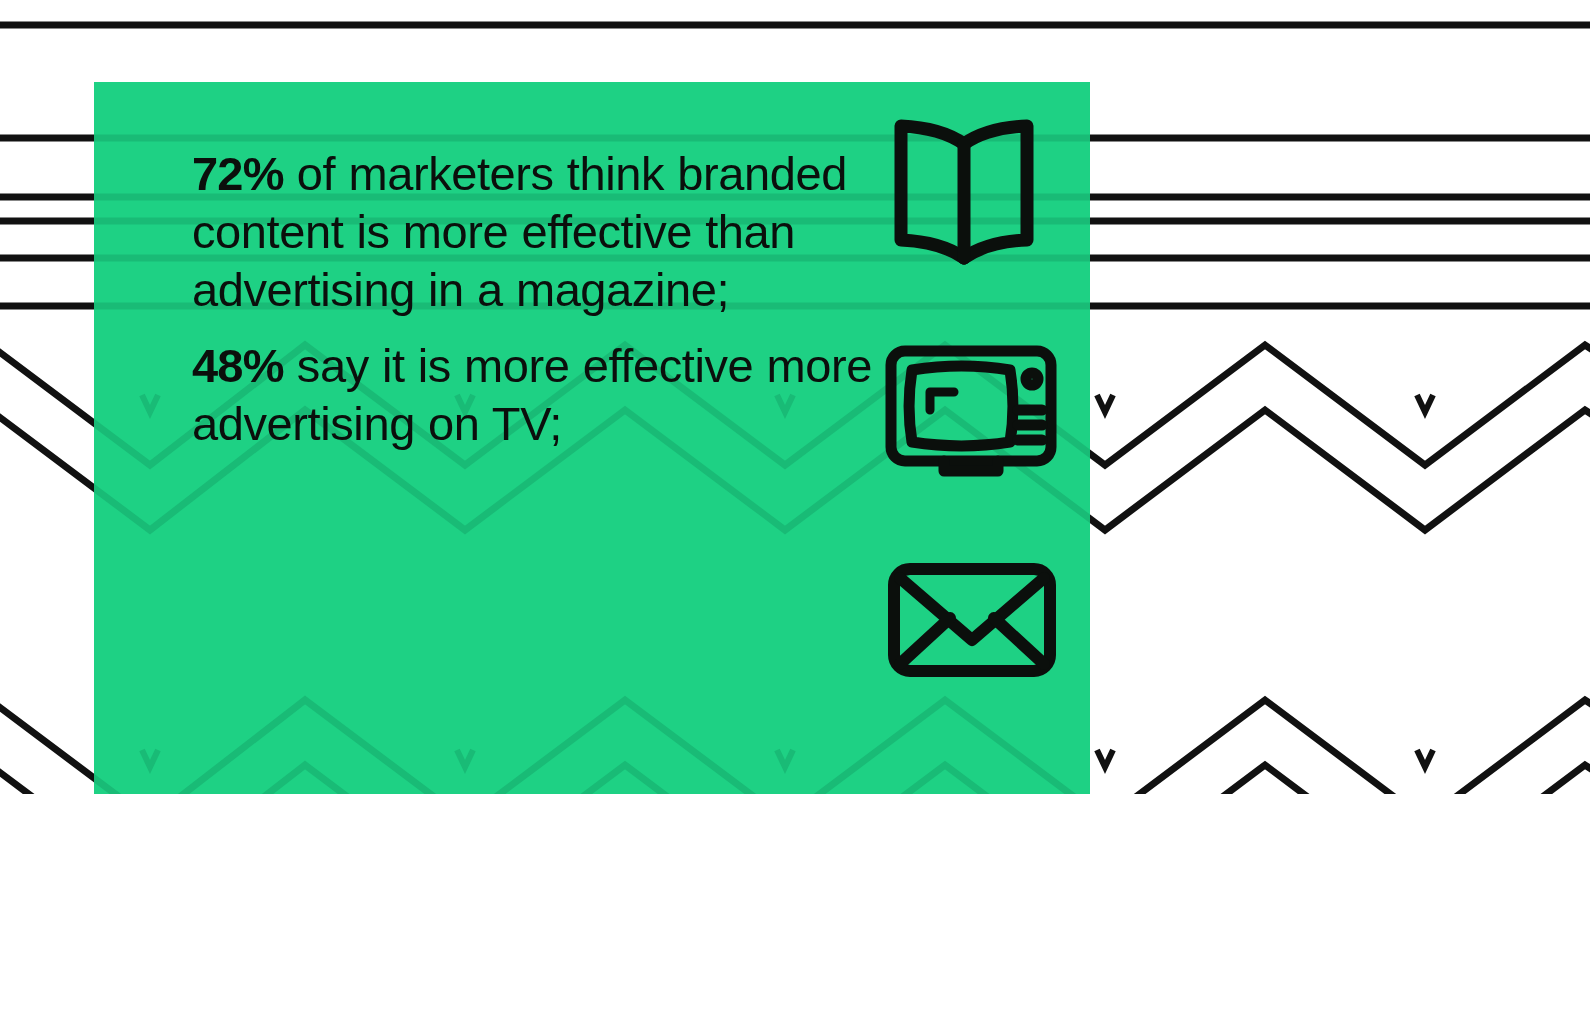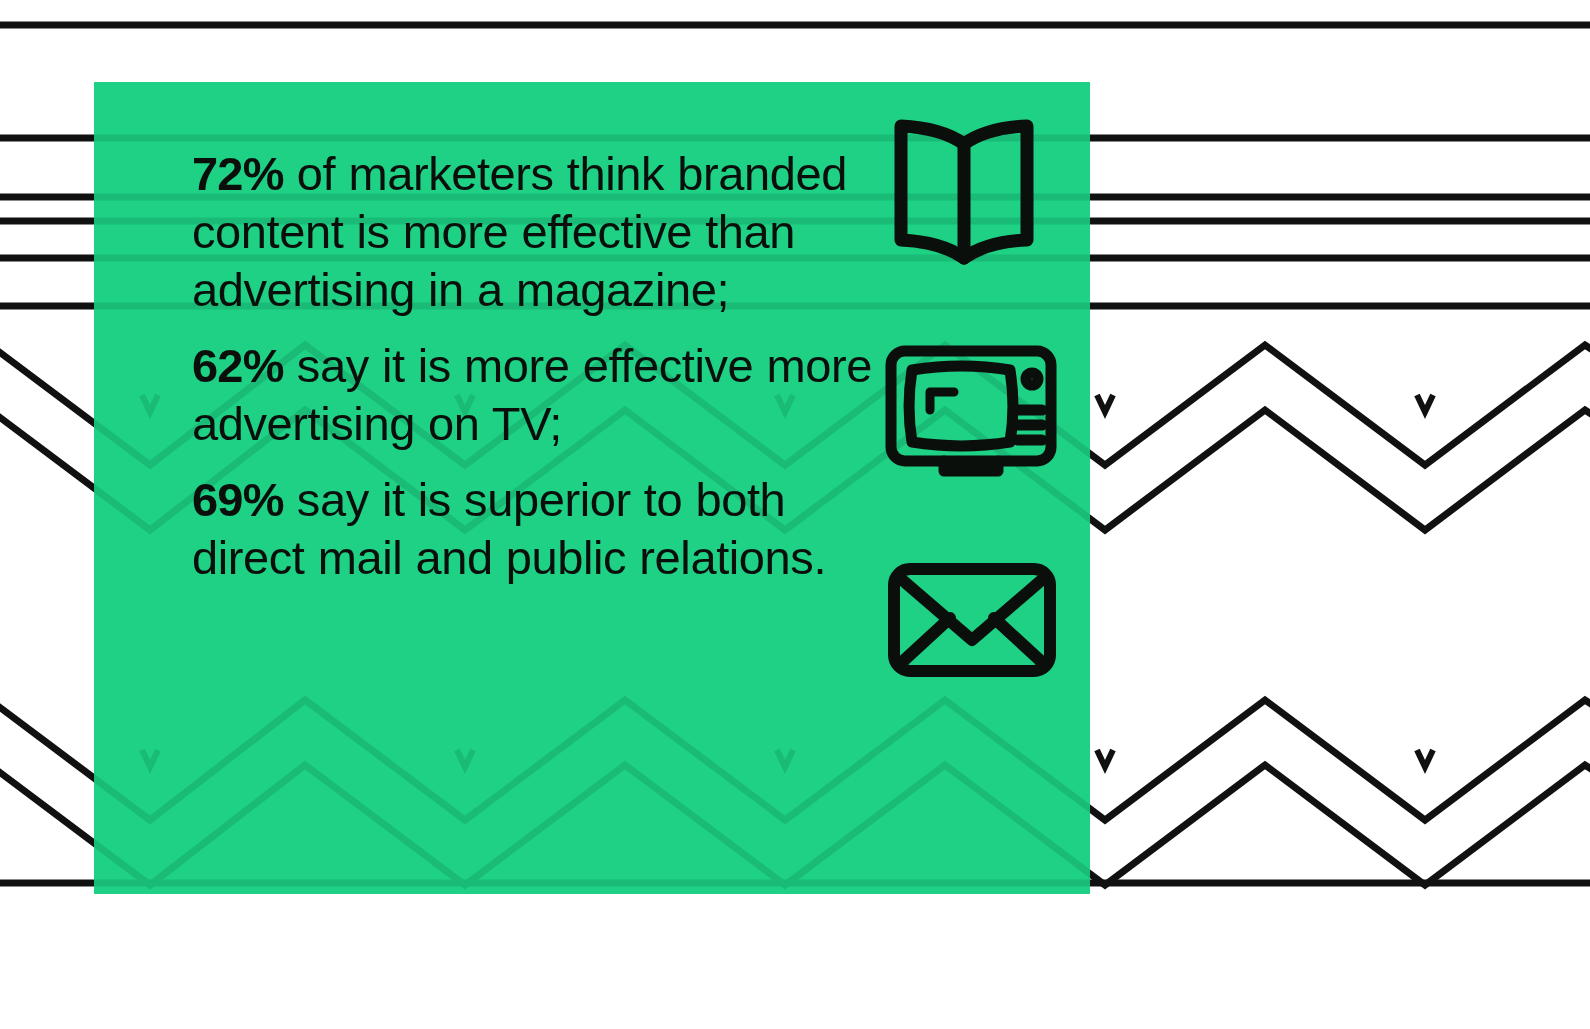--- a/index.html
+++ b/index.html
@@ -5,21 +5,21 @@
 <style>
   * { margin:0; padding:0; box-sizing:border-box; }
   html, body {
     width:1590px; height:1029px;
     background:#ffffff;
     font-family:"Liberation Sans", sans-serif;
     overflow:hidden;
   }
   #stage {
     position:relative;
-    width:1590px; height:894px;
+    width:1590px; height:794px;
     background:#ffffff;
     overflow:hidden;
   }
 
   
   #bg-pattern {
     position:absolute; left:0; top:0;
     width:1590px; height:1029px;
     z-index:1;
   }
@@ -164,26 +164,23 @@
 
     <div id="card-inner">
 
       <div id="text-col">
 
         <p class="stat-para">
           <span class="pct">72%</span><span> of marketers think branded content is more effective than advertising in a magazine;</span>
         </p>
 
         <p class="stat-para">
-          <span class="pct">62%</span><span> say it is more effective more advertising on TV;</span>
+          <span class="pct">48%</span><span> say it is more effective more advertising on TV;</span>
         </p>
 
-        <p class="stat-para">
-          <span class="pct">69%</span><span> say it is superior to both direct mail and public relations.</span>
-        </p>
 
       </div>
 
 
       <div class="icon-slot" id="icon-book">
         <svg viewBox="0 0 160 160">
           <g fill="none" stroke="#0b0f0c" stroke-width="13" stroke-linejoin="round" stroke-linecap="round">
             <path d="M80 34 C63 22 40 17 17 16 L17 130 C40 131 63 136 80 148"></path>
             <path d="M80 34 C97 22 120 17 143 16 L143 130 C120 131 97 136 80 148"></path>
             <line x1="80" y1="34" x2="80" y2="148"></line>

